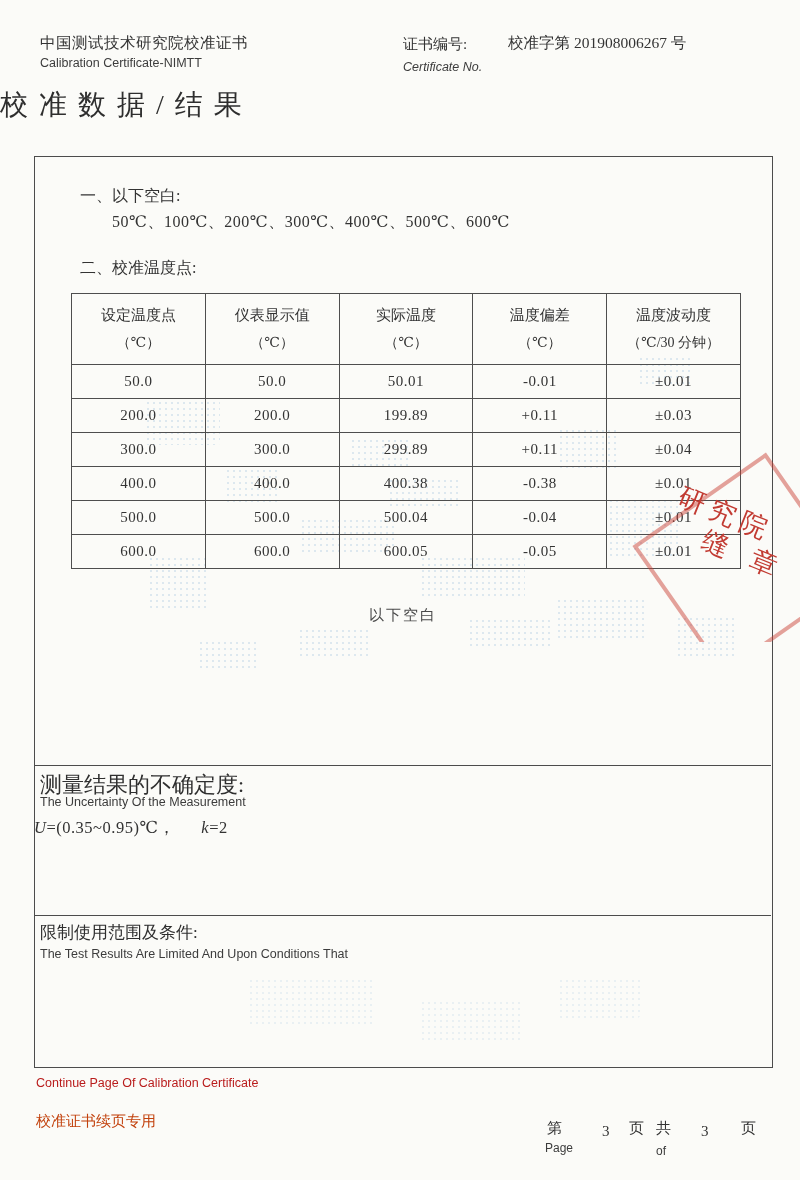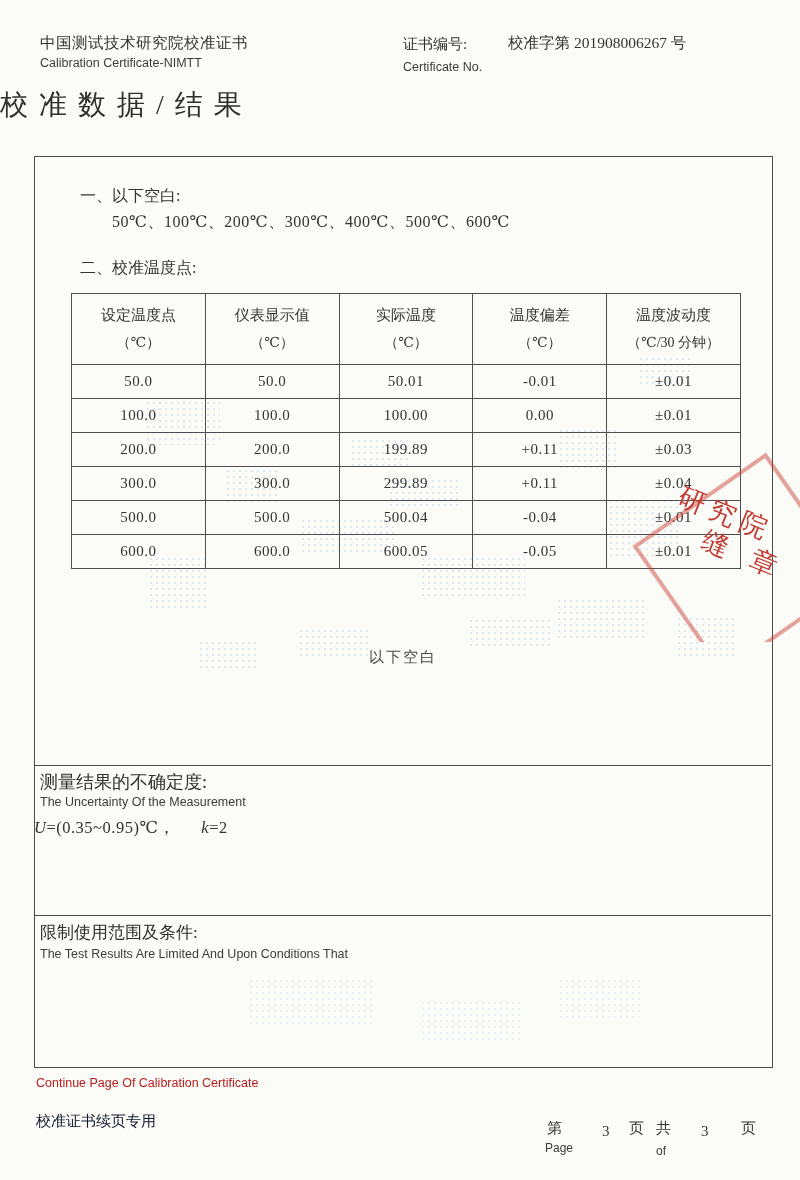--- a/index.html
+++ b/index.html
@@ -9,21 +9,21 @@
     background:#fbfbf8; overflow:hidden;
   }
   .abs { position:absolute; }
   .en { font-family:"Liberation Sans","DejaVu Sans",sans-serif; }
   .center { left:0; right:0; text-align:left; }
 
   
   .org-cn   { left:40px;  top:33px;  font-size:15.5px; letter-spacing:.5px; color:#333; }
   .org-en   { left:40px;  top:56px;  font-size:12.5px; color:#3c3c3c; }
   .cert-label-cn { left:403px; top:35px; font-size:15px; color:#333; }
-  .cert-label-en { left:403px; top:60px; font-size:12.5px; color:#3c3c3c; }
+  .cert-label-en { left:403px; top:60px; font-size:12.5px; color:#3c3c3c;font-style:italic; }
   .cert-value    { left:508px; top:33px; font-size:15.5px; color:#333;text-align:right; }
 
   
   .title-cn { top:86px;  font-size:28px; letter-spacing:11px; color:#2e2e2e; font-weight:500; }
   .title-en { top:133px; font-size:14px; color:#3c3c3c; }
 
   
   .main-box { left:34px; top:156px; width:737px; height:910px; border:1.6px solid #4c4c4c; }
   .hline    { left:34px; width:737px; border-top:1.5px solid #4c4c4c; height:0; }
   .hline-1  { top:765px; }
@@ -36,36 +36,36 @@
 
   
   .cal-table { left:71px; top:293px; border-collapse:collapse; table-layout:fixed; background:transparent; }
   .cal-table th, .cal-table td {
     border:1.3px solid #4e4e4e; width:132.8px; text-align:center;
     font-weight:normal; font-size:15px; color:#333; padding:0; background:transparent;
   }
   .cal-table th { height:70px; vertical-align:middle; }
   .cal-table th .h2 { margin-top:9px; font-size:14px; }
   .cal-table td { height:33px; letter-spacing:.5px; }
-  .table-footnote { left:71px; width:664px; top:606px; text-align:center; font-size:15px; color:#4a4a4a; letter-spacing:2px;margin-top:42px; }
-
-  
-  .unc-cn { left:40px; top:770px; font-size:18px; color:#2f2f2f; }
+  .table-footnote { left:71px; width:664px; top:606px; text-align:center; font-size:15px; color:#4a4a4a; letter-spacing:2px; }
+
+  
+  .unc-cn { left:40px; top:770px; font-size:22px; color:#2f2f2f; }
   .unc-en { left:40px; top:795px; font-size:12.5px; color:#3c3c3c; }
   .unc-formula { top:817px; font-size:16.5px; color:#333; padding-left:34px; letter-spacing:.5px; }
   .unc-formula .it { font-style:italic; }
   .unc-formula .gap { display:inline-block; width:26px; }
 
   
   .lim-cn   { left:40px; top:921px; font-size:17px; color:#2f2f2f; }
   .lim-en   { left:40px; top:947px; font-size:12.5px; color:#3c3c3c; }
   .lim-note { top:968px; font-size:16px; color:#333; letter-spacing:1px; }
 
   
-  .foot-cn { left:36px; top:1112px; font-size:15px; color:#0f172a; }
+  .foot-cn { left:36px; top:1112px; font-size:15px; color:#c2410c; }
   .foot-en { left:36px; top:1076px; font-size:12.5px; color:#b91c1c; }
   .pg-di   { left:547px; top:1119px; font-size:15px; color:#333; }
   .pg-page { left:545px; top:1141px; font-size:12px; color:#3c3c3c; }
   .pg-num1 { left:602px; top:1123px; font-size:15px; color:#333; }
   .pg-ye   { left:629px; top:1119px; font-size:15px; color:#333; letter-spacing:12px; }
   .pg-of   { left:656px; top:1144px; font-size:12px; color:#3c3c3c; }
   .pg-num2 { left:701px; top:1123px; font-size:15px; color:#333; }
   .pg-ye2  { left:741px; top:1119px; font-size:15px; color:#333; }
 
   
@@ -150,39 +150,39 @@
       </thead>
     <tbody id="cal-tbody">
         <tr>
           <td>50.0</td>
           <td>50.0</td>
           <td>50.01</td>
           <td>-0.01</td>
           <td>±0.01</td>
         </tr>
         <tr>
-          <td>100.0</td>
-          <td>100.0</td>
-          <td>100.00</td>
-          <td>0.00</td>
-          <td>±0.01</td>
-        </tr>
-        <tr>
           <td>200.0</td>
           <td>200.0</td>
           <td>199.89</td>
           <td>+0.11</td>
           <td>±0.03</td>
         </tr>
         <tr>
           <td>300.0</td>
           <td>300.0</td>
           <td>299.89</td>
           <td>+0.11</td>
           <td>±0.04</td>
+        </tr>
+        <tr>
+          <td>400.0</td>
+          <td>400.0</td>
+          <td>400.38</td>
+          <td>-0.38</td>
+          <td>±0.01</td>
         </tr>
         <tr>
           <td>500.0</td>
           <td>500.0</td>
           <td>500.04</td>
           <td>-0.04</td>
           <td>±0.01</td>
         </tr>
         <tr>
           <td>600.0</td>

